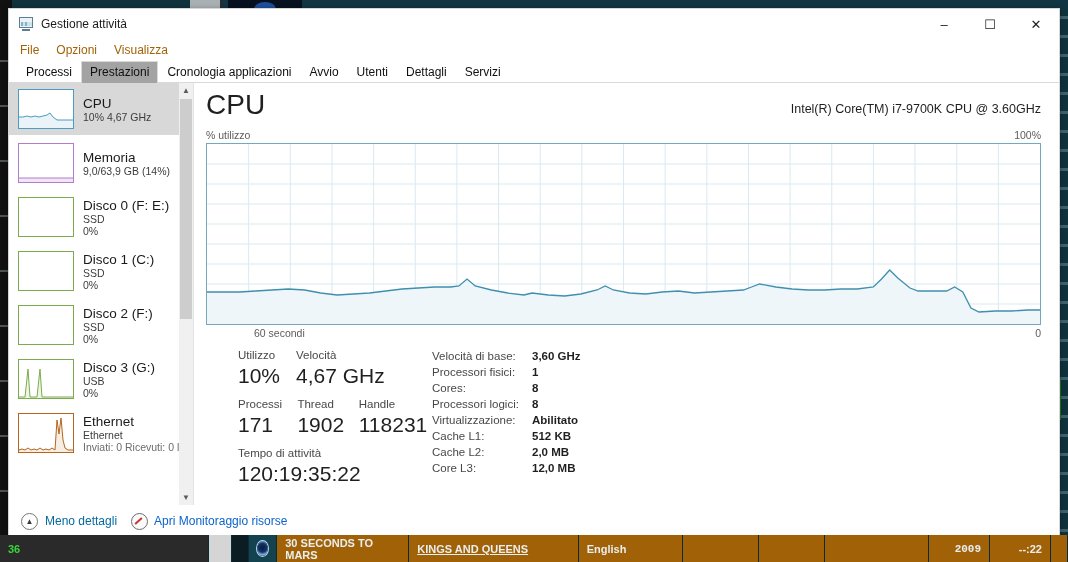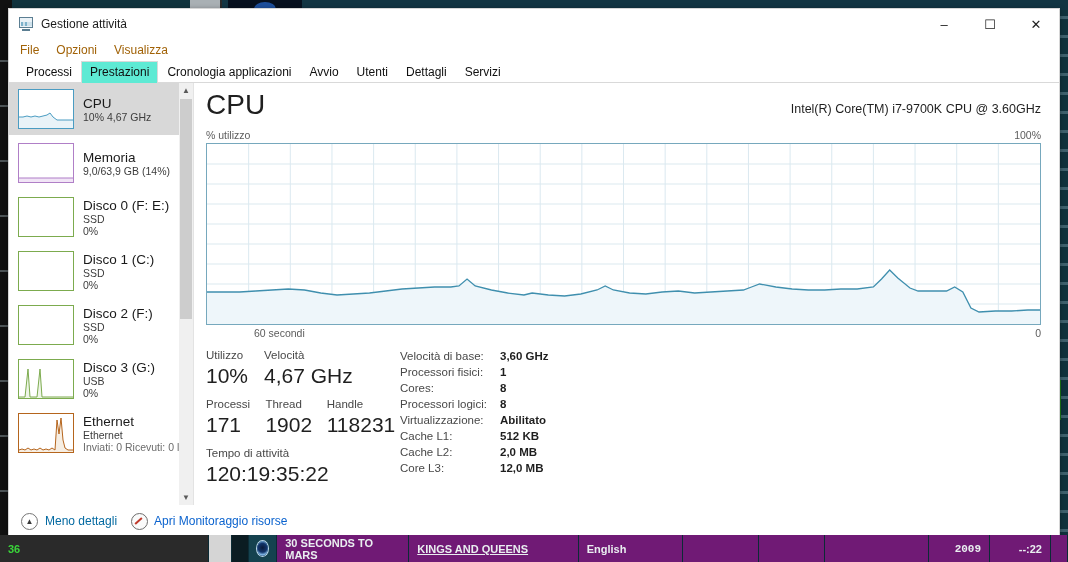--- a/index.html
+++ b/index.html
@@ -20,21 +20,21 @@
   #desk-left .tick{position:absolute;left:0;width:12px;height:2px;background:#4d5457;}
   #green-block{position:absolute;right:7px;top:380px;width:14px;height:40px;background:#1d7a16;}
   #top-strip{position:absolute;left:190px;top:0;width:878px;height:10px;background:#123543;}
   #top-win{position:absolute;left:190px;top:0;width:30px;height:8px;background:#a9b0b4;
     border-right:2px solid #2a2a2a;}
   #top-blue{position:absolute;left:228px;top:0;width:74px;height:10px;background:#06101e;}
   #top-blue:after{content:"";position:absolute;left:26px;top:2px;width:22px;height:14px;
     border-radius:50%;background:#1d4f9c;}
   
   #playerbar{position:absolute;left:0;bottom:0;width:1068px;height:27px;
-    background:#701a75;color:#e9eef0;font-size:11px;font-weight:bold;
+    background:#a16207;color:#e9eef0;font-size:11px;font-weight:bold;
     display:flex;align-items:flex-start;}
   #playerbar .cell{height:27px;display:flex;align-items:center;
     border-right:1px solid #0b2b35;box-sizing:border-box;padding:0 8px;}
   #pb-num{width:222px;background:#2a2a2a;color:#3ad43a;font-size:11px;padding-left:20px;
     border-right:1px solid #000;}
   #pb-gap{width:24px;background:#d5d5d5;border-right:1px solid #000;}
   #pb-split{width:6px;background:#0b1c22;border-right:1px solid #000;}
   #pb-icon{width:28px;justify-content:center;background:#15424f;}
   #pb-icon .disc{width:15px;height:15px;border-radius:50%;
     background:radial-gradient(circle at 50% 45%, #0a1a38 0%, #12356b 45%, #7fb6e6 70%, #0d2a55 100%);
@@ -65,21 +65,21 @@
   #wincontrols div{width:46px;height:30px;display:flex;align-items:center;justify-content:center;
     font-size:13px;color:#202020;}
   
   #menubar{height:21px;display:flex;align-items:center;padding-left:11px;flex:0 0 auto;}
   #menubar span{font-size:12px;color:#a16207;margin-right:17px;}
   
   #tabstrip{height:22px;display:flex;align-items:flex-end;padding-left:8px;flex:0 0 auto;
     border-bottom:1px solid #d9d9d9;position:relative;}
   #tabstrip .tab{font-size:12px;color:#101010;padding:2px 8px 3px 8px;line-height:16px;
     border:1px solid transparent;border-bottom:none;position:relative;top:1px;white-space:nowrap;}
-  #tabstrip .tab.active{background:#5eead4;border-color:#d9d9d9;z-index:2;}
+  #tabstrip .tab.active{background:#a3a3a3;border-color:#d9d9d9;z-index:2;}
   
   #tm-body{flex:1 1 auto;display:flex;min-height:0;}
   
   #sidebar{width:184px;flex:0 0 184px;display:flex;position:relative;
     border-right:1px solid #e3e3e3;}
   #sidelist{flex:1 1 auto;overflow:hidden;}
   .side-item{height:52px;display:flex;align-items:center;padding:0 4px 0 9px;box-sizing:border-box;
     margin-bottom:2px;}
   .side-item.selected{background:#d8d8d8;}
   .side-thumb{width:56px;height:40px;flex:0 0 56px;border:1px solid #5b9bb5;background:#fff;
@@ -101,21 +101,21 @@
   #cpu-h1{font-size:28px;color:#1f1f1f;line-height:30px;font-weight:normal;}
   #cpu-model{font-size:12.5px;color:#1f1f1f;padding-bottom:4px;}
   #graph-labels{display:flex;justify-content:space-between;font-size:10.5px;color:#5c5c5c;
     margin-top:9px;margin-bottom:2px;}
   #graph{height:182px;border:1px solid #76a8bd;position:relative;box-sizing:border-box;
     background:#ffffff;}
   #graph svg{display:block;}
   #graph-foot{display:flex;justify-content:space-between;font-size:10.5px;color:#5c5c5c;
     margin-top:2px;margin-left:48px;}
   
-  #readouts{display:flex;margin-top:9px;}
+  #readouts{display:flex;margin-top:9px;margin-left:32px;}
   #left-read{width:190px;flex:0 0 190px;}
   .rd-row{display:flex;}
   .rd-lbl{font-size:11.5px;color:#484848;line-height:15px;}
   .rd-big{font-size:21px;color:#1f1f1f;line-height:26px;font-weight:normal;}
   #c-util{width:58px;}
   #c-vel{width:110px;}
   #c-proc{width:60px;}
   #c-thread{width:62px;}
   #c-handle{width:70px;}
   #specs{margin-left:4px;}

